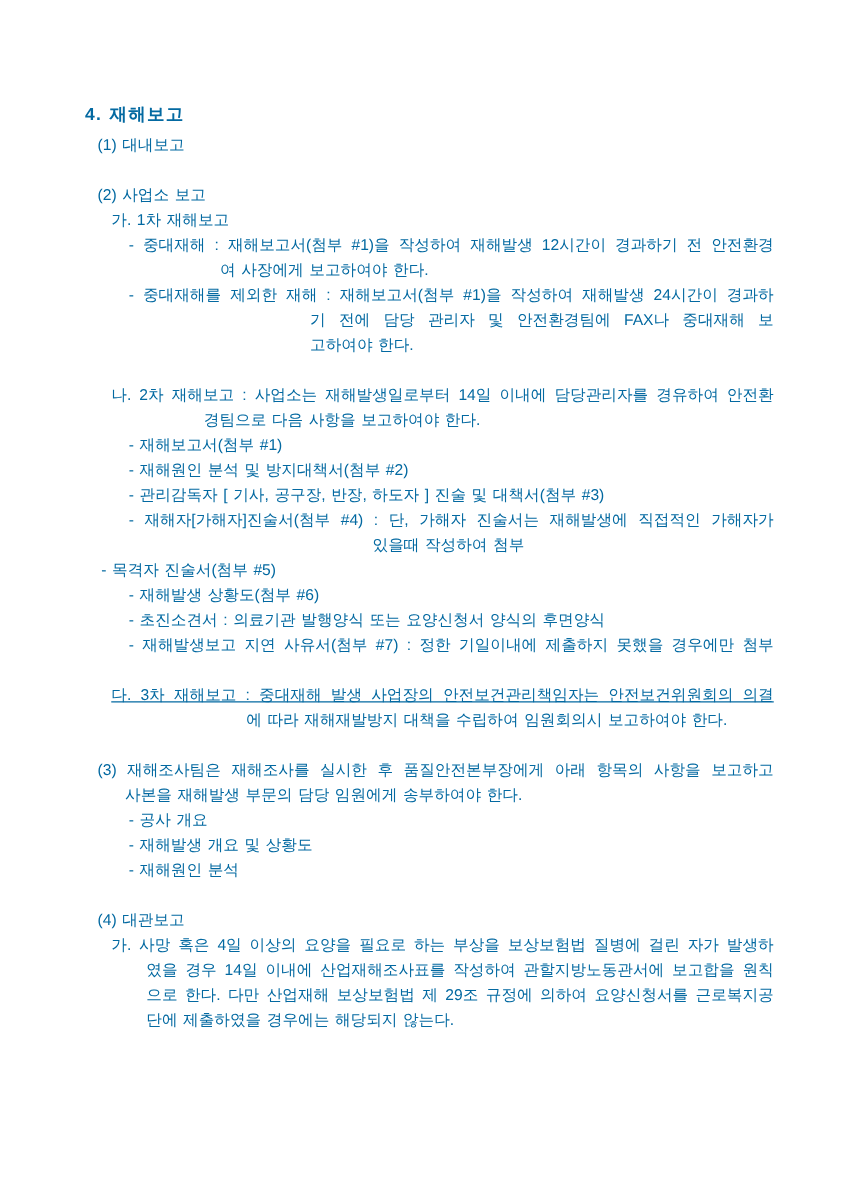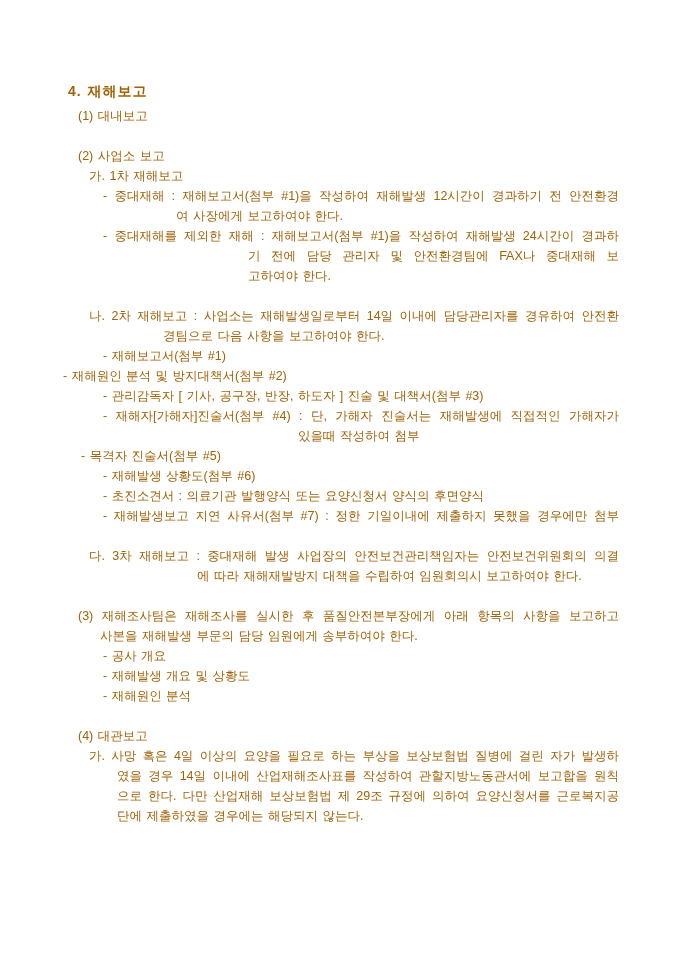--- a/index.html
+++ b/index.html
@@ -35,46 +35,46 @@
   }
   .line.j {
     text-align: justify;
     text-align-last: justify;
     -moz-text-align-last: justify;
   }
 </style>
 </head>
 <body>
 
-<div class="page" style="background: rgb(255, 255, 255); color: #a16207;">
+<div class="page" style="background: rgb(255, 255, 255); color: #0369a1;">
   <h1 class="doc-title" style="margin-left:68px;">4. 재해보고</h1>
   <div id="doc-lines">
       <div class="line" style="margin-left: 78px;">(1) 대내보고</div>
       <div class="line" style="margin-left: 0px;"></div>
       <div class="line" style="margin-left: 78px;">(2) 사업소 보고</div>
       <div class="line" style="margin-left: 89px;">가. 1차 재해보고</div>
       <div class="line j" style="margin-left: 103px; width: 516px;">- 중대재해 : 재해보고서(첨부 #1)을 작성하여 재해발생 12시간이 경과하기 전 안전환경</div>
       <div class="line" style="margin-left: 176px;">여 사장에게 보고하여야 한다.</div>
       <div class="line j" style="margin-left: 103px; width: 516px;">- 중대재해를 제외한 재해 : 재해보고서(첨부 #1)을 작성하여 재해발생 24시간이 경과하</div>
       <div class="line j" style="margin-left: 248px; width: 371px;">기 전에 담당 관리자 및 안전환경팀에 FAX나 중대재해 보</div>
       <div class="line" style="margin-left: 248px;">고하여야 한다.</div>
       <div class="line" style="margin-left: 0px;"></div>
       <div class="line j" style="margin-left: 89px; width: 530px;">나. 2차 재해보고 : 사업소는 재해발생일로부터 14일 이내에 담당관리자를 경유하여 안전환</div>
       <div class="line" style="margin-left: 163px;">경팀으로 다음 사항을 보고하여야 한다.</div>
       <div class="line" style="margin-left: 103px;">- 재해보고서(첨부 #1)</div>
-      <div class="line" style="margin-left: 63px;">- 재해원인 분석 및 방지대책서(첨부 #2)</div>
+      <div class="line" style="margin-left: 103px;">- 재해원인 분석 및 방지대책서(첨부 #2)</div>
       <div class="line" style="margin-left: 103px;">- 관리감독자 [ 기사, 공구장, 반장, 하도자 ] 진술 및 대책서(첨부 #3)</div>
       <div class="line j" style="margin-left: 103px; width: 516px;">- 재해자[가해자]진술서(첨부 #4) : 단, 가해자 진술서는 재해발생에 직접적인 가해자가</div>
       <div class="line" style="margin-left: 298px;">있을때 작성하여 첨부</div>
       <div class="line" style="margin-left: 81px;">- 목격자 진술서(첨부 #5)</div>
       <div class="line" style="margin-left: 103px;">- 재해발생 상황도(첨부 #6)</div>
       <div class="line" style="margin-left: 103px;">- 초진소견서 : 의료기관 발행양식 또는 요양신청서 양식의 후면양식</div>
       <div class="line j" style="margin-left: 103px; width: 516px;">- 재해발생보고 지연 사유서(첨부 #7) : 정한 기일이내에 제출하지 못했을 경우에만 첨부</div>
       <div class="line" style="margin-left: 0px;"></div>
-      <div class="line j" style="margin-left: 89px; width: 530px;">다. 3차 재해보고 : 중대재해 발생 사업장의 안전보건관리책임자는 안전보건위원회의 의결</div>
+      <div class="line j" style="margin-left: 89px; width: 530px; text-decoration: underline;">다. 3차 재해보고 : 중대재해 발생 사업장의 안전보건관리책임자는 안전보건위원회의 의결</div>
       <div class="line" style="margin-left: 197px;">에 따라 재해재발방지 대책을 수립하여 임원회의시 보고하여야 한다.</div>
       <div class="line" style="margin-left: 0px;"></div>
       <div class="line j" style="margin-left: 78px; width: 541px;">(3) 재해조사팀은 재해조사를 실시한 후 품질안전본부장에게 아래 항목의 사항을 보고하고</div>
       <div class="line" style="margin-left: 100px;">사본을 재해발생 부문의 담당 임원에게 송부하여야 한다.</div>
       <div class="line" style="margin-left: 103px;">- 공사 개요</div>
       <div class="line" style="margin-left: 103px;">- 재해발생 개요 및 상황도</div>
       <div class="line" style="margin-left: 103px;">- 재해원인 분석</div>
       <div class="line" style="margin-left: 0px;"></div>
       <div class="line" style="margin-left: 78px;">(4) 대관보고</div>
       <div class="line j" style="margin-left: 89px; width: 530px;">가. 사망 혹은 4일 이상의 요양을 필요로 하는 부상을 보상보험법 질병에 걸린 자가 발생하</div>

